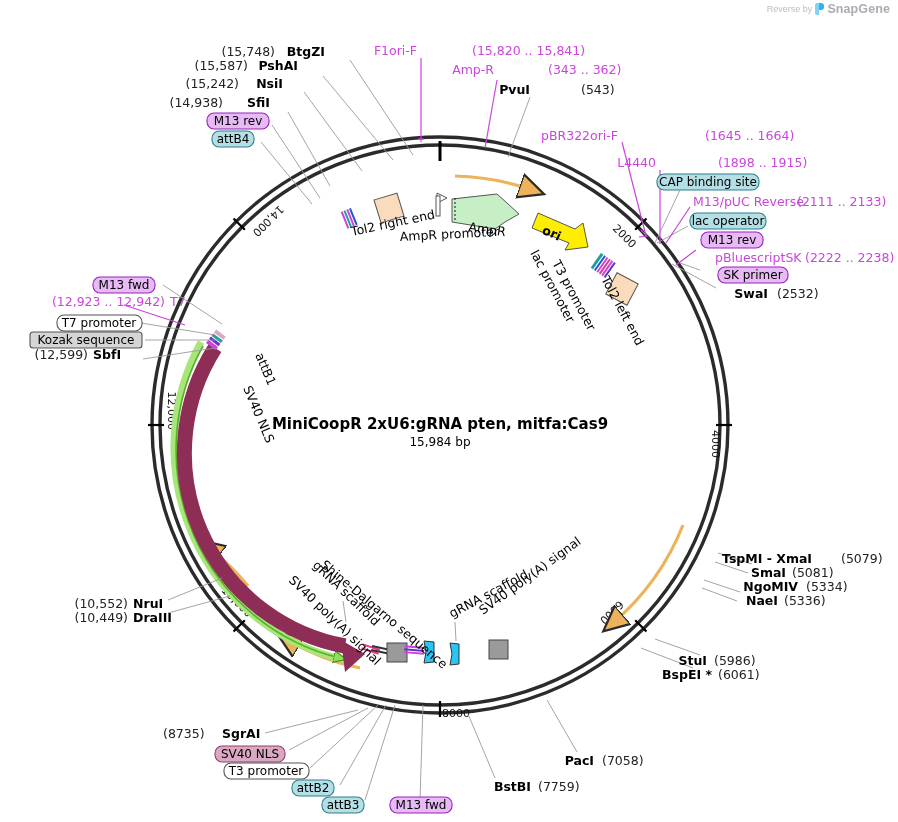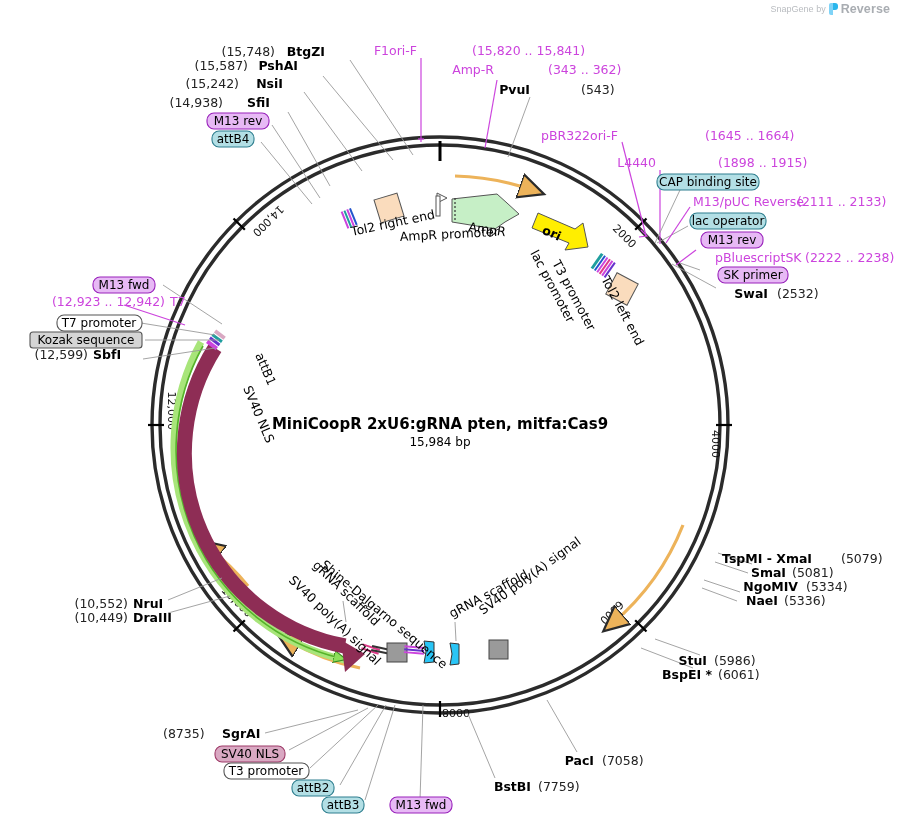--- a/index.html
+++ b/index.html
@@ -25,23 +25,23 @@
   .subtitle{font-size:12px;fill:#000;}
   .innerlab{font-size:12.5px;fill:#000;}
   .whitelab{font-size:12.5px;fill:#fff;font-weight:bold;}
   .lead{stroke:#9a9a9a;stroke-width:.9;fill:none;}
   .leadp{stroke:#cc44dd;stroke-width:1.2;fill:none;}
 </style>
 </head>
 <body>
 
 <div class="watermark">
-  <span class="wm-a">SnapGene by</span>
+  <span class="wm-a">Reverse by</span>
   <span class="wm-logo"></span>
-  <span class="wm-b">Reverse</span>
+  <span class="wm-b">SnapGene</span>
 </div>
 
 <svg id="map" viewBox="0 0 898 822">
   <defs>
     <marker id="arrH" markerWidth="9" markerHeight="9" refX="4" refY="4.5" orient="auto">
       <path d="M0,0.7 L8,4.5 L0,8.3 Z" fill="#edb35a" stroke="#2b2b2b" stroke-width=".7"></path>
     </marker>
     <marker id="arrG" markerWidth="9" markerHeight="9" refX="4" refY="4.5" orient="auto">
       <path d="M0,0.7 L8,4.5 L0,8.3 Z" fill="#8ce05a" stroke="#3a8a22" stroke-width=".7"></path>
     </marker>

